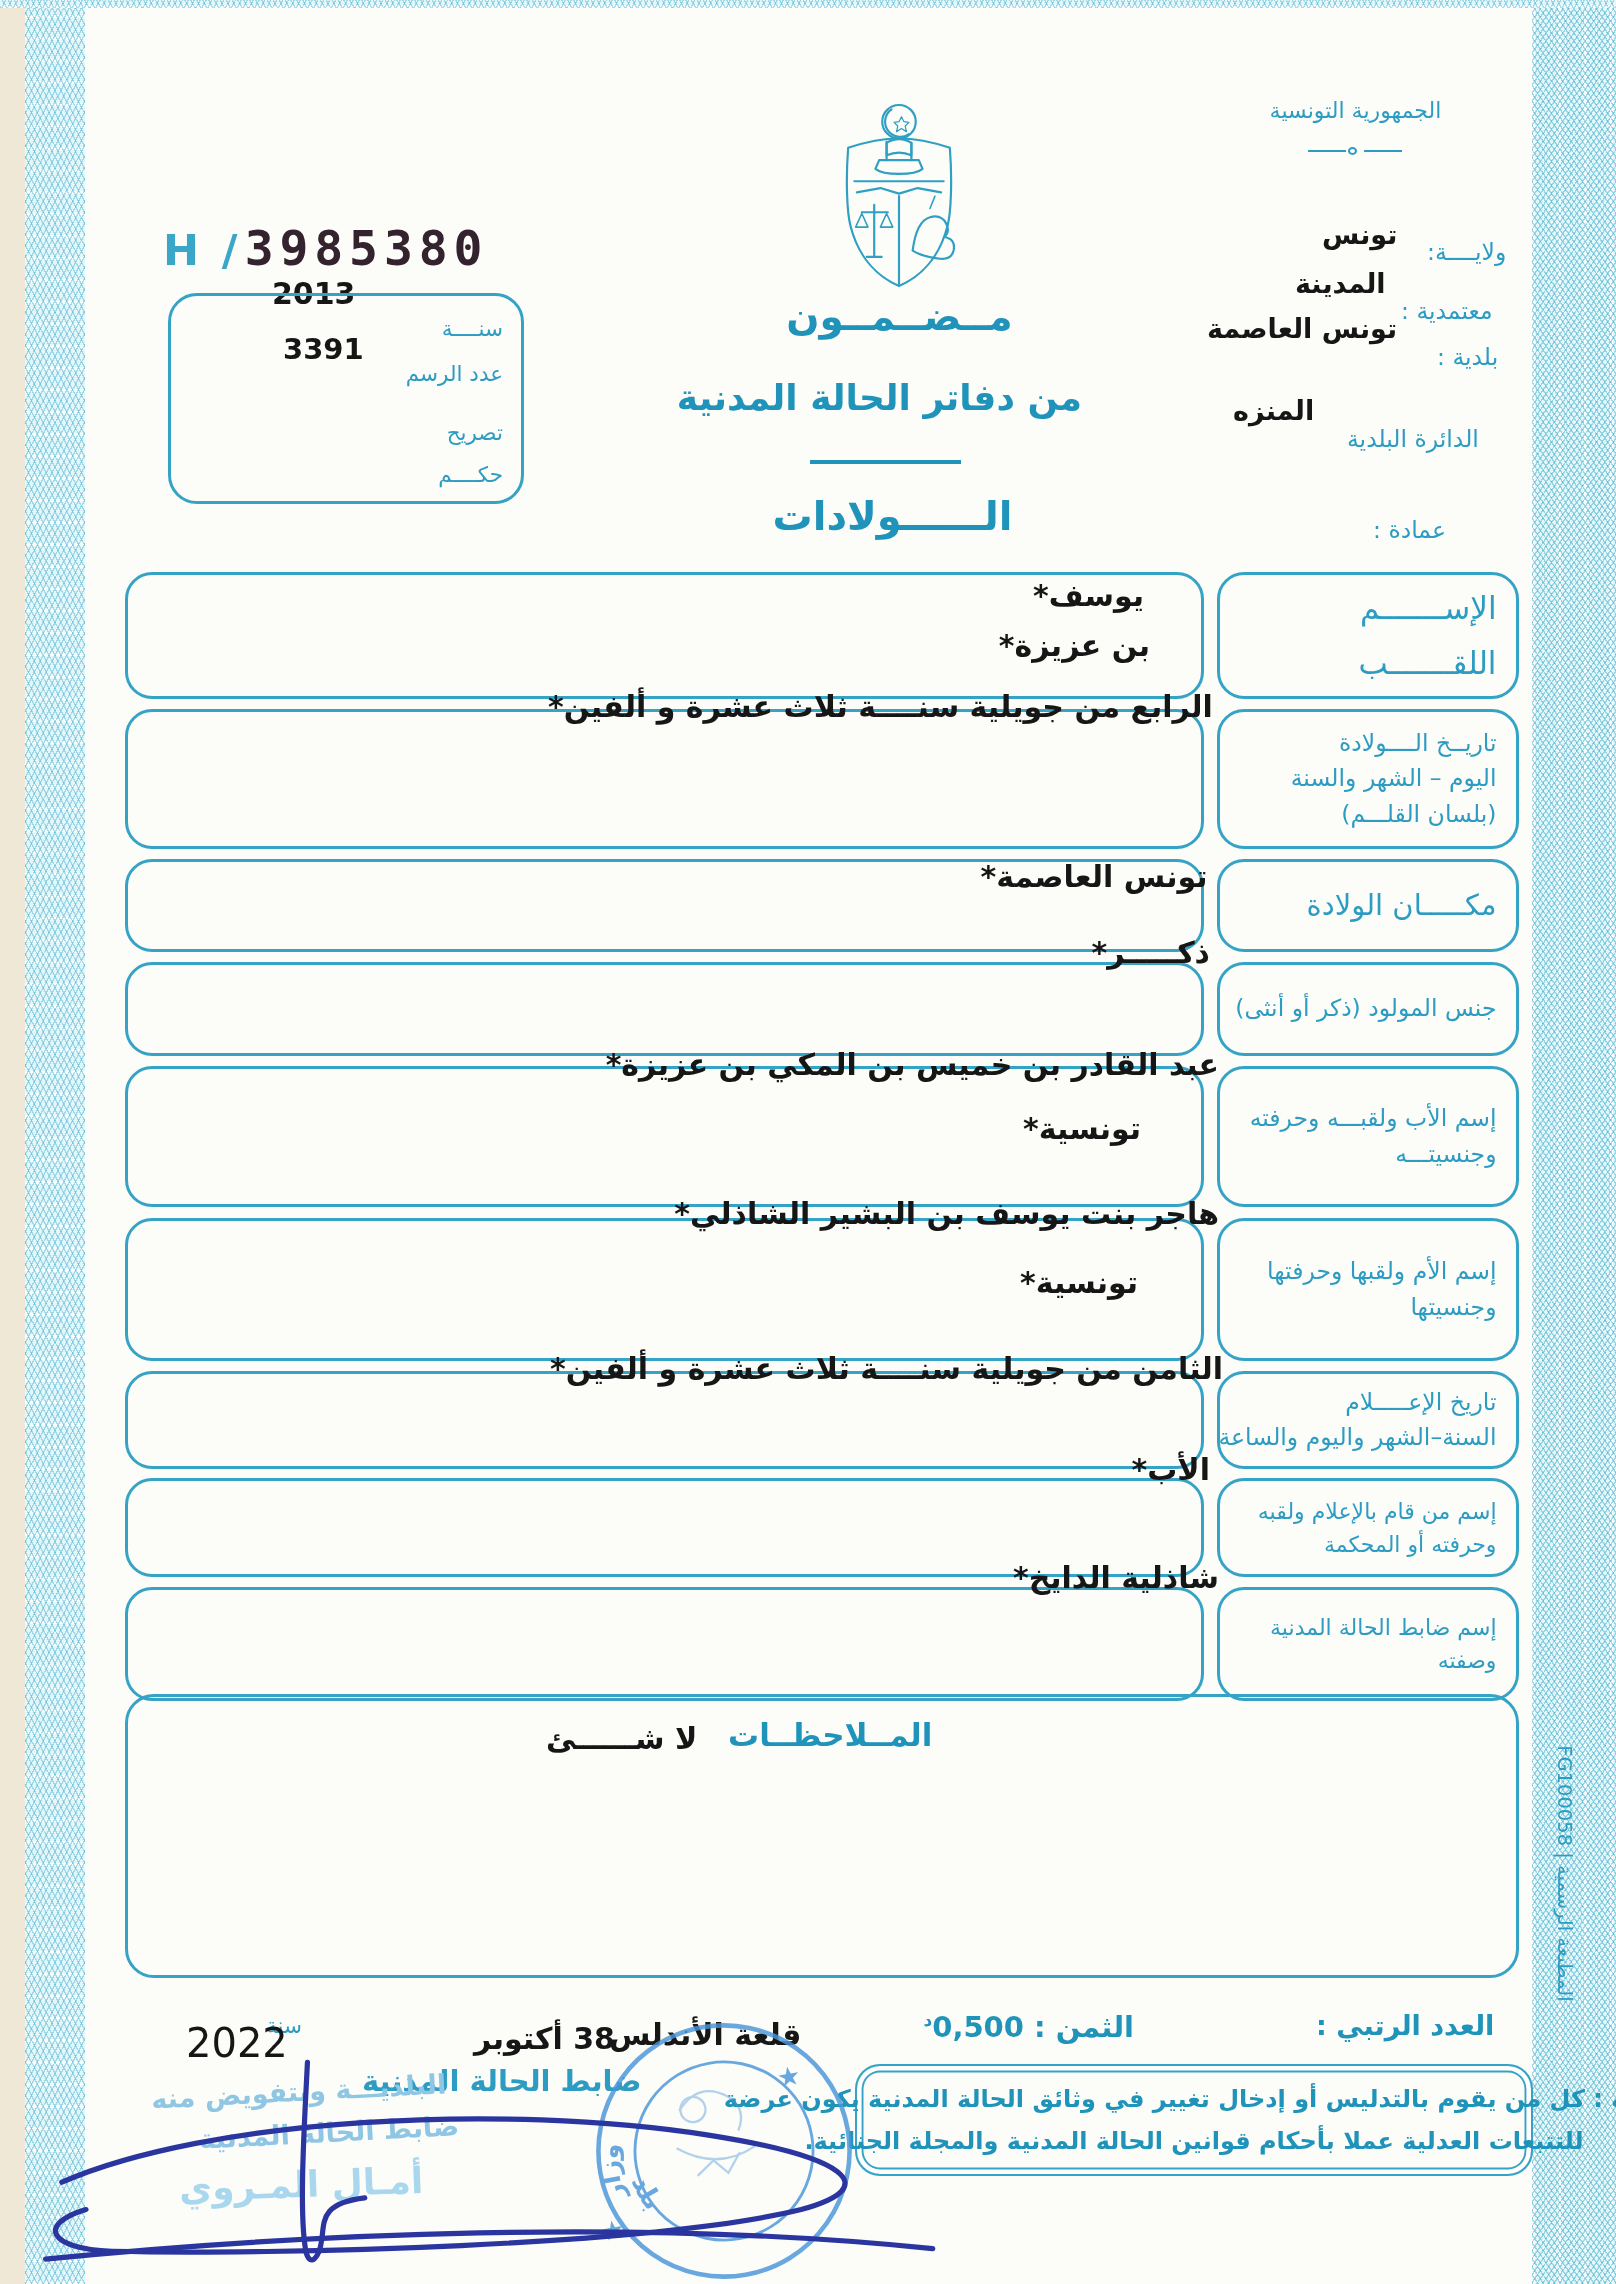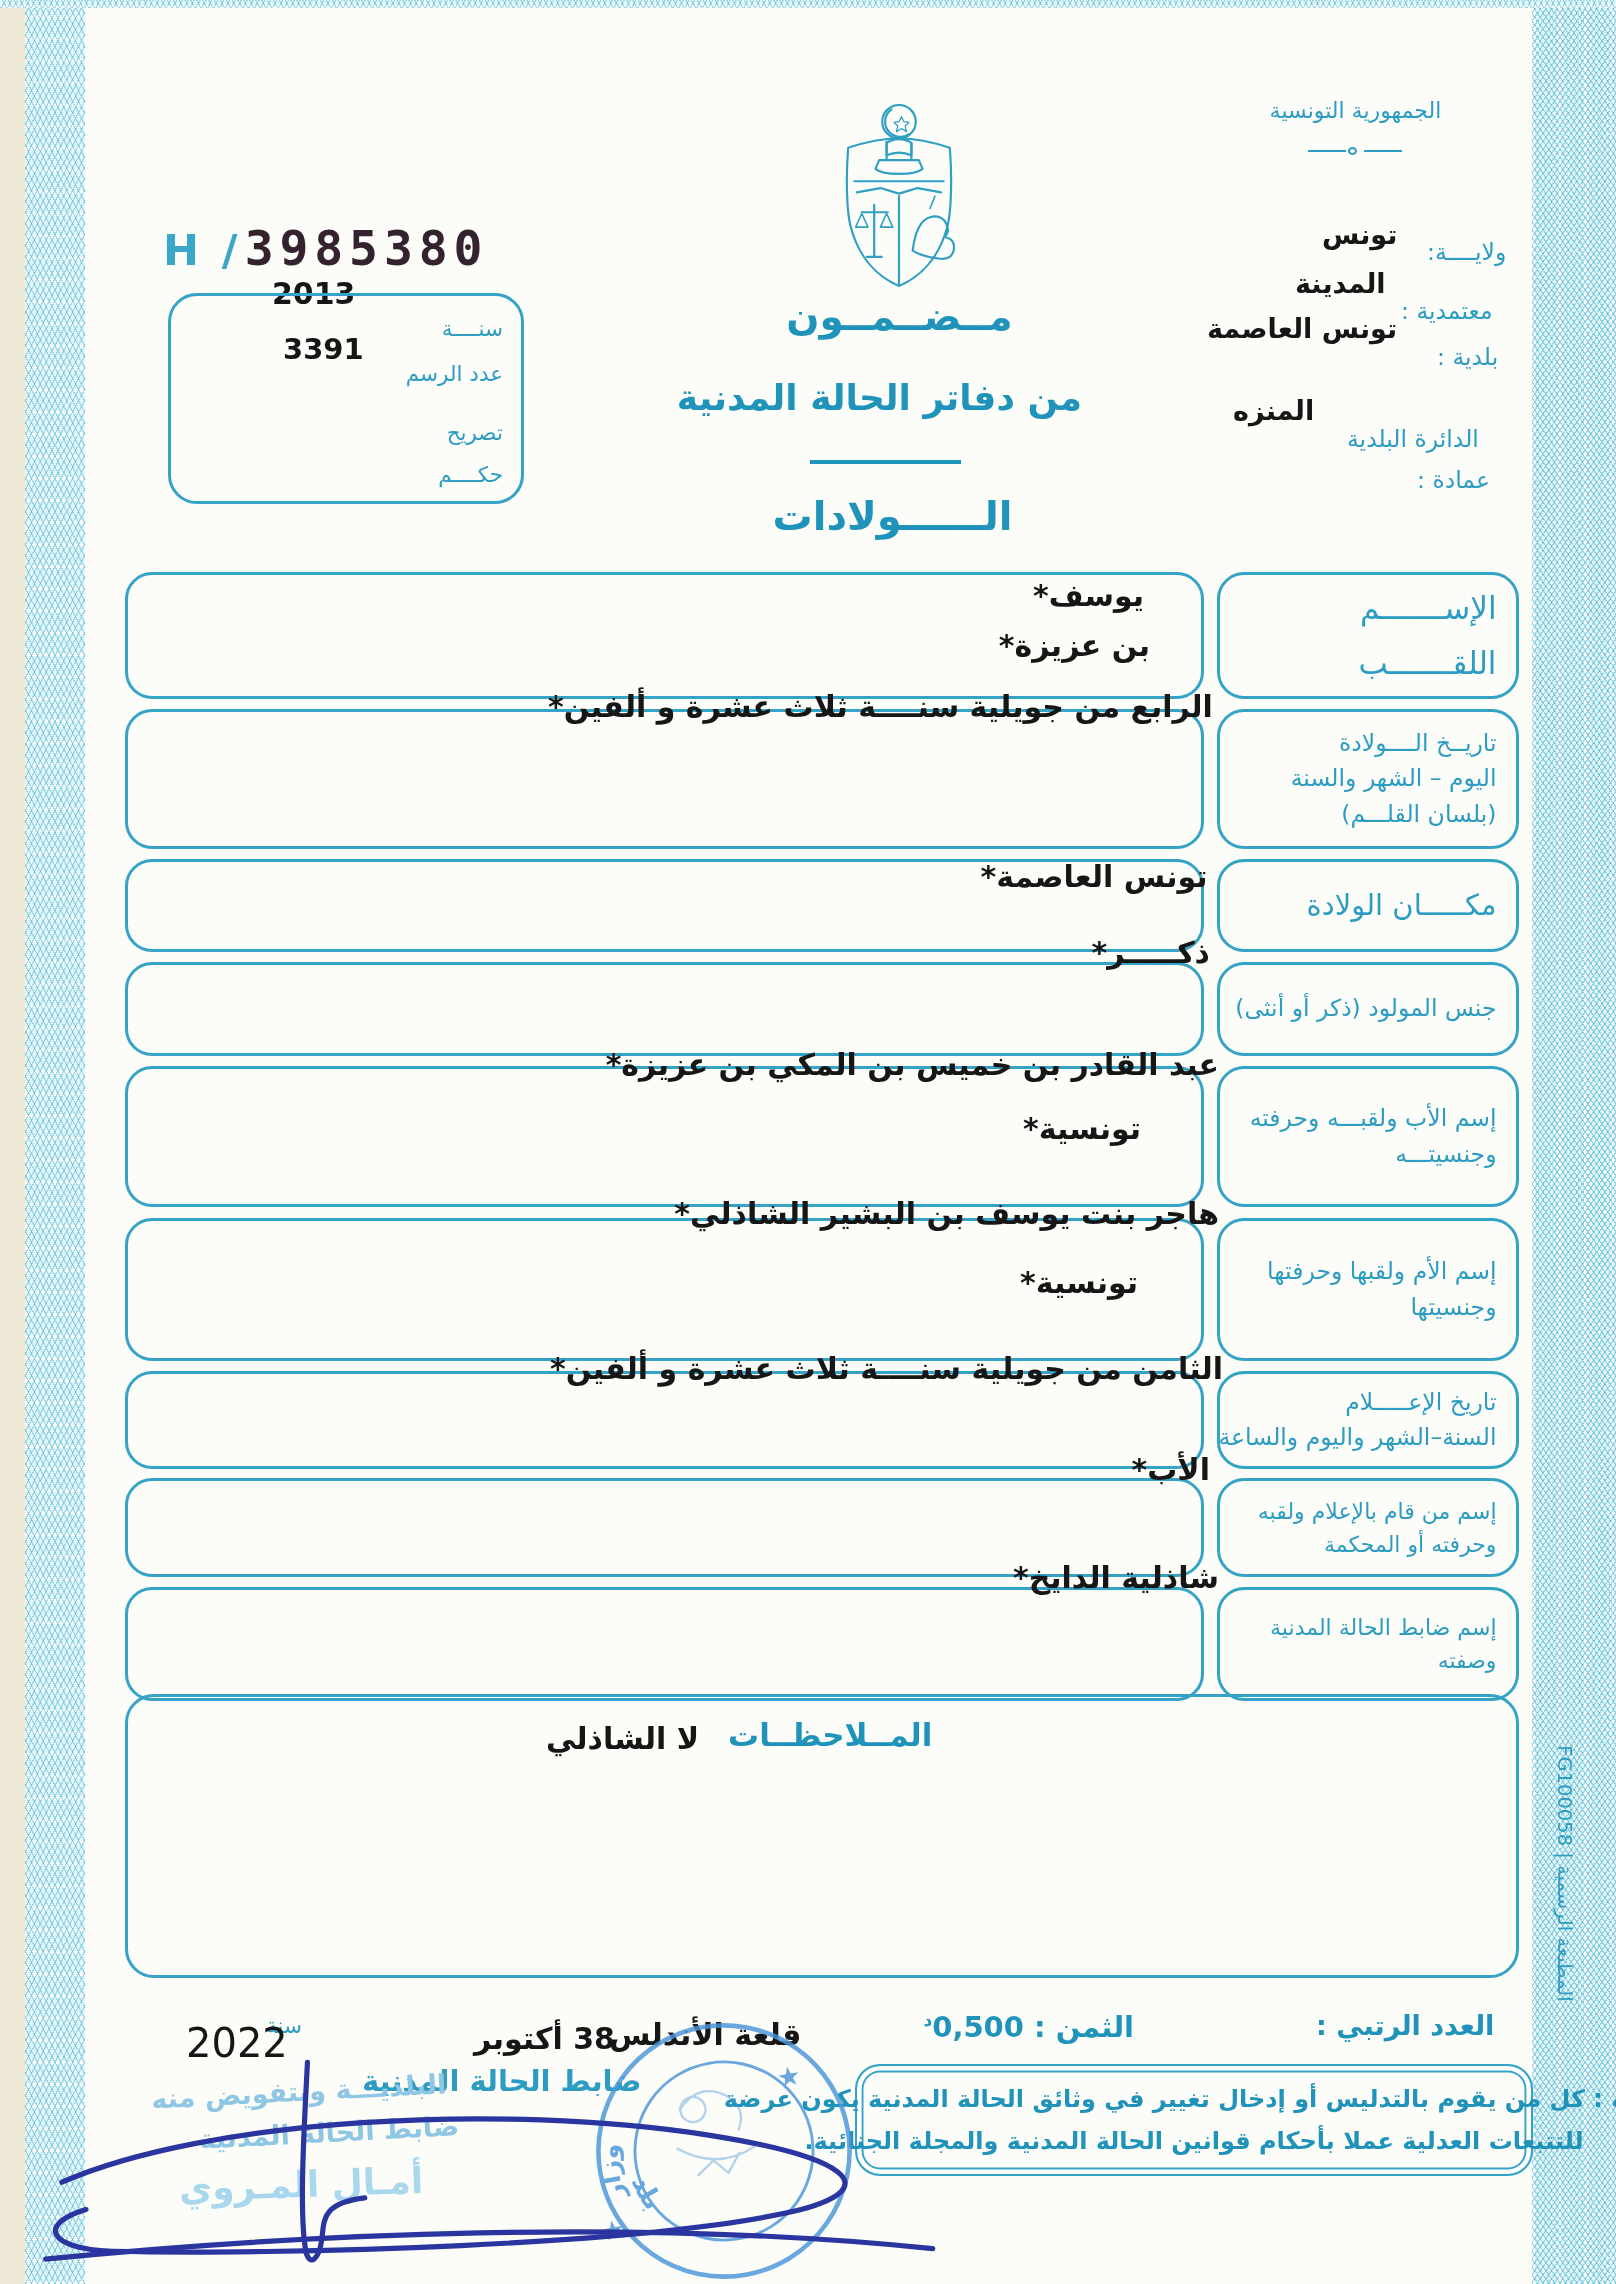--- a/index.html
+++ b/index.html
@@ -162,21 +162,21 @@
       <span class="bar b2"></span>
   </div>
   <div class="hf-label" style="left:1427px;top:238px;">ولايــــة:</div>
   <div class="hf-value" style="left:1322px;top:219px;text-align:right;">تونس</div>
   <div class="hf-label" style="left:1401px;top:297px;">معتمدية :</div>
   <div class="hf-value" style="left:1295px;top:268px;">المدينة</div>
   <div class="hf-label" style="left:1437px;top:343px;">بلدية :</div>
   <div class="hf-value" style="left:1207px;top:313px;">تونس العاصمة</div>
   <div class="hf-label" style="left:1347px;top:425px;">الدائرة البلدية</div>
   <div class="hf-value" style="left:1233px;top:395px;">المنزه</div>
-  <div class="hf-label" style="left:1373px;top:466px;margin-left:44px;">عمادة :</div>
+  <div class="hf-label" style="left:1373px;top:516px;">عمادة :</div>
 
   <svg class="emblem" width="124" height="199" viewBox="0 0 200 310" fill="none" stroke="#2f9fc3" stroke-width="3.5" stroke-linecap="round" stroke-linejoin="round">
     <circle cx="100" cy="36" r="27"></circle>
     <path d="M88,16 a24,24 0 1 0 28,40 a19,19 0 1 1 -28,-40"></path>
     <path d="M104,28 l4,8 8,1 -6,6 2,9 -8,-5 -8,5 2,-9 -6,-6 8,-1 z" stroke-width="2"></path>
     <path d="M18,78 C45,69 70,63 100,63 C130,63 155,69 182,78 C186,130 184,184 178,205 C165,255 135,286 100,301 C65,286 35,255 22,205 C16,184 14,130 18,78 Z"></path>
     <path d="M62,112 C75,123 125,123 138,112 L132,98 H68 Z"></path>
     <path d="M80,98 V68 M120,98 V70"></path>
     <path d="M80,70 C92,62 108,62 120,70 L120,90 C106,84 94,84 80,90 Z"></path>
     <path d="M28,132 H172"></path>
@@ -256,21 +256,21 @@
     <div class="lline">إسم من قام بالإعلام ولقبه</div>
     <div class="lline">وحرفته أو المحكمة</div>
   </div>
   <div class="lbox r9">
     <div class="lline">إسم ضابط الحالة المدنية</div>
     <div class="lline">وصفته</div>
   </div>
 
   <div class="obs"></div>
   <div class="obs-title">المــلاحظــات</div>
-  <div class="obs-value">لا الشاذلي</div>
+  <div class="obs-value">لا شــــــئ</div>
 
   <div class="side-note">المطبعة الرسمية | FG100058</div>
 
   <div class="ordinal">العدد الرتبي :</div>
   <div class="price">
     <span>الثمن :</span>
     <span>0,500</span><sup>د</sup>
   </div>
   <div class="warn">
     <div>تنبيه : كل من يقوم بالتدليس أو إدخال تغيير في وثائق الحالة المدنية يكون عرضة</div>

